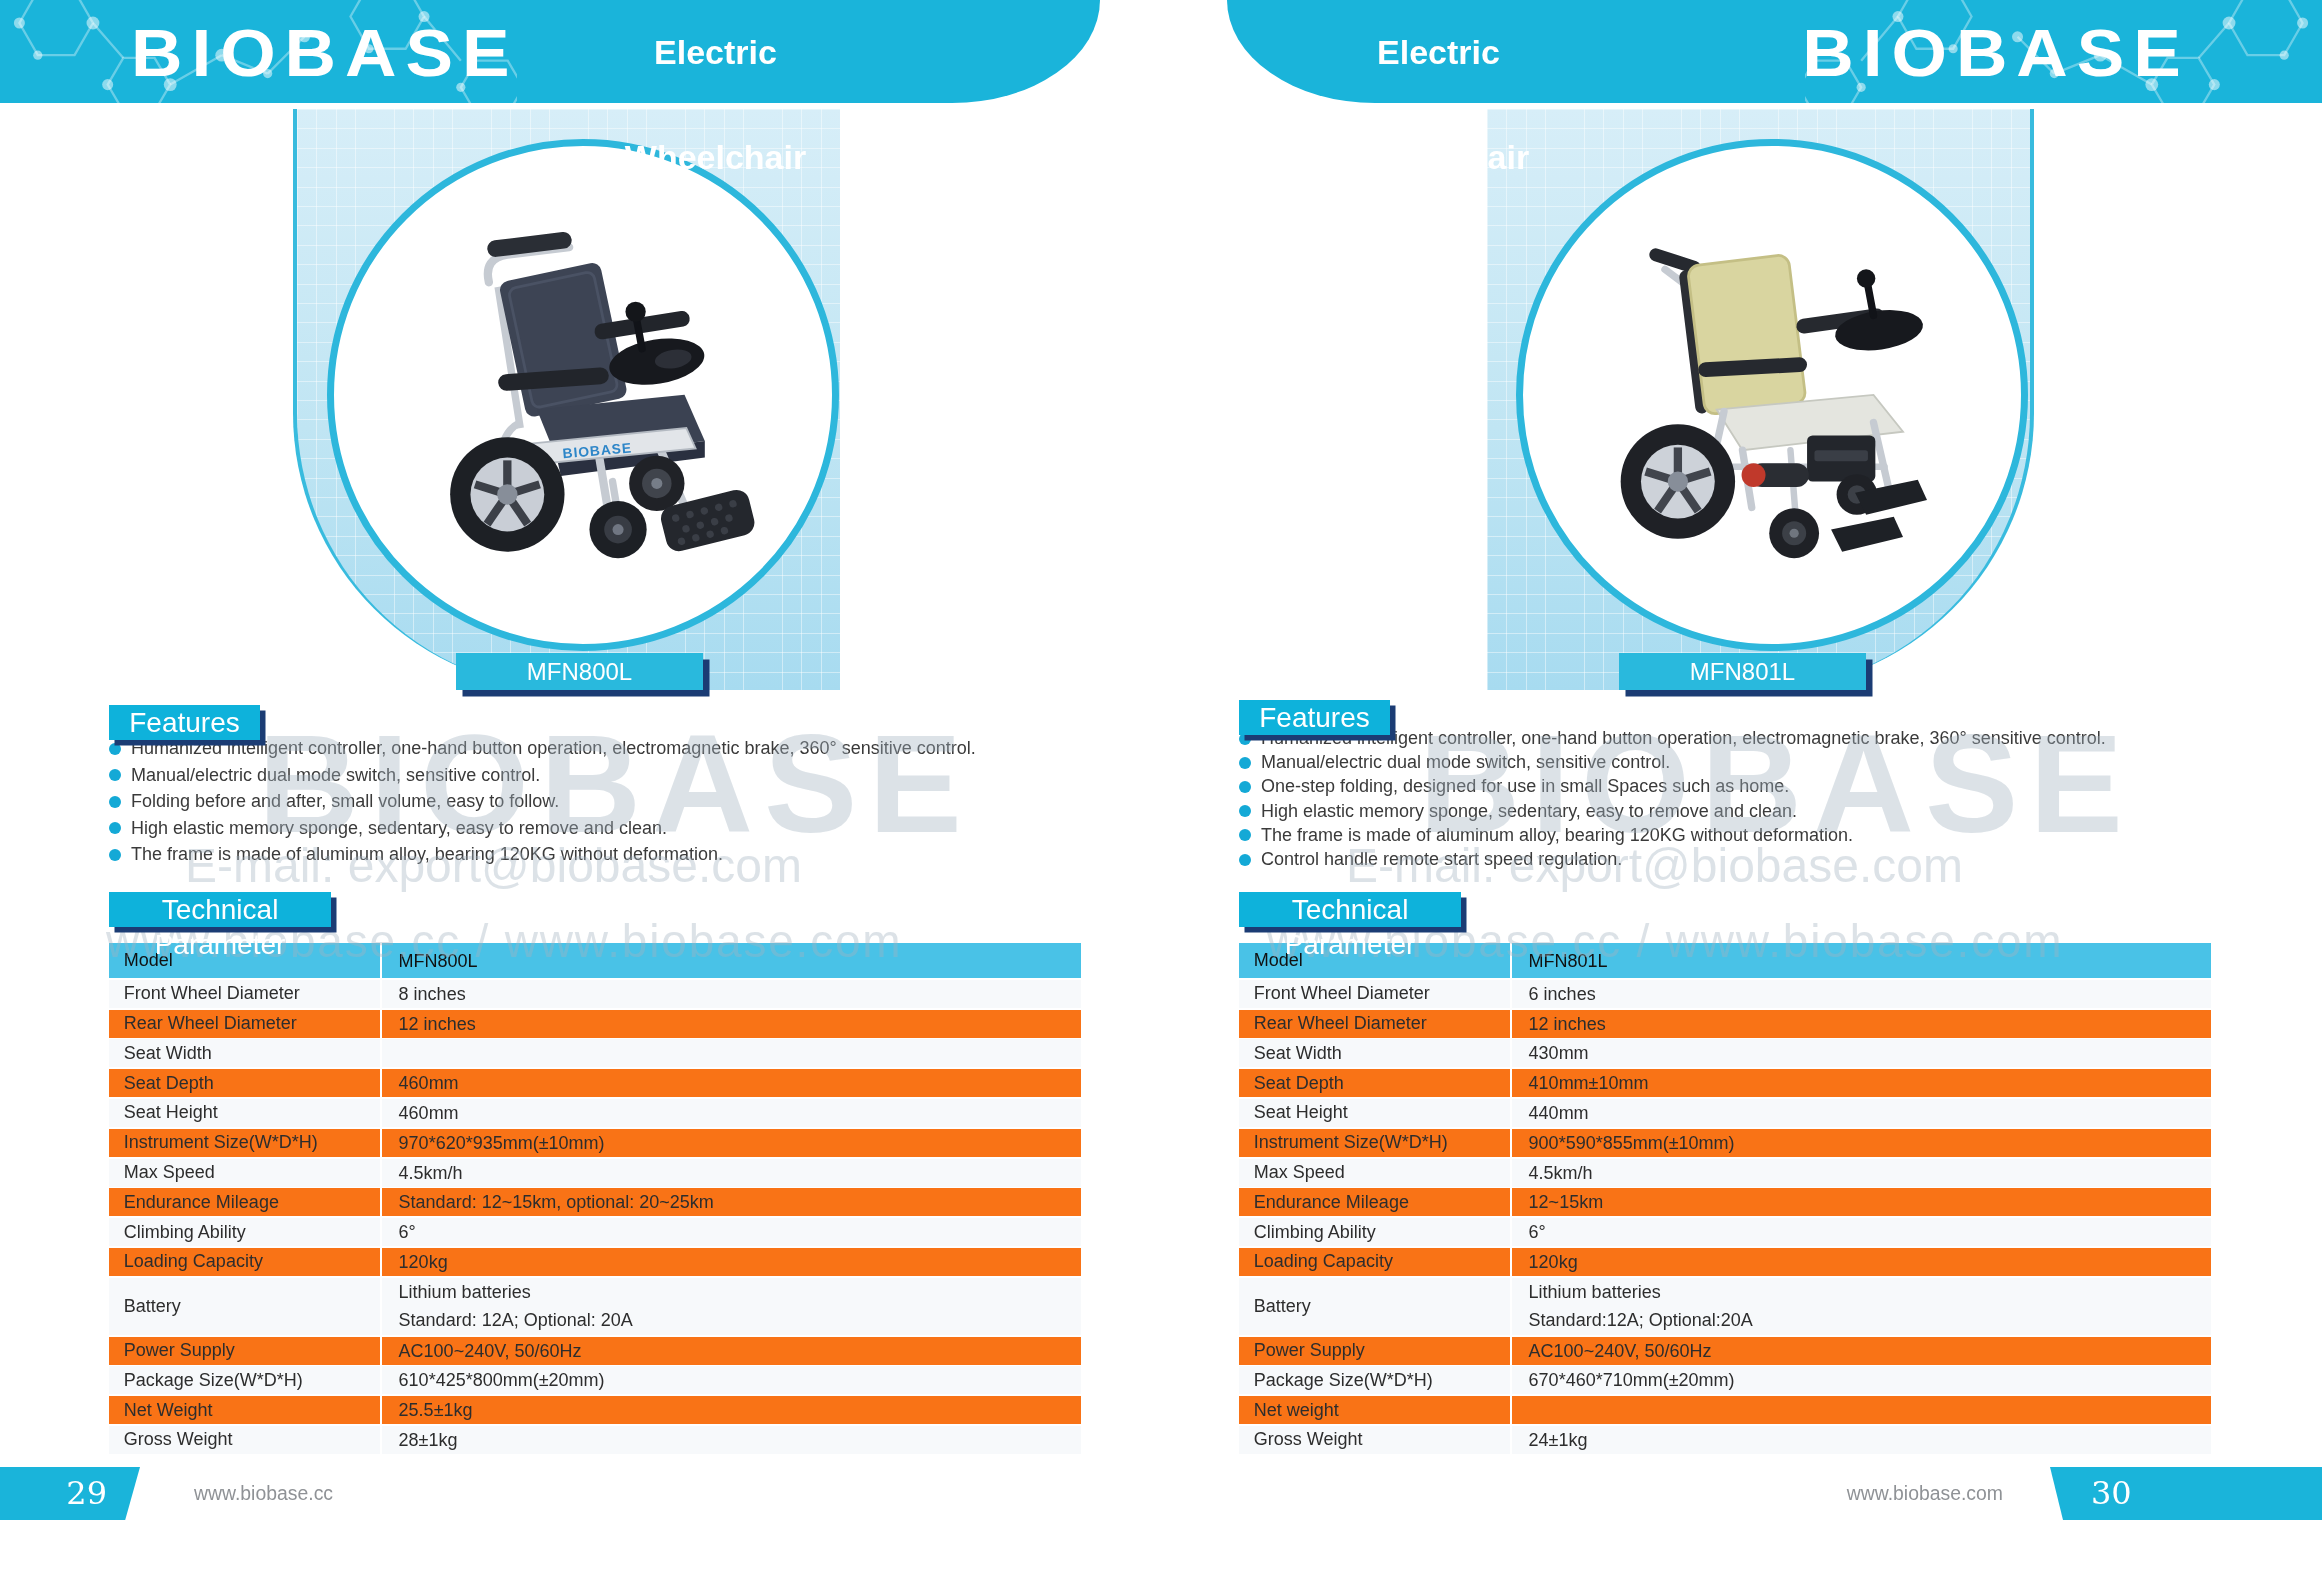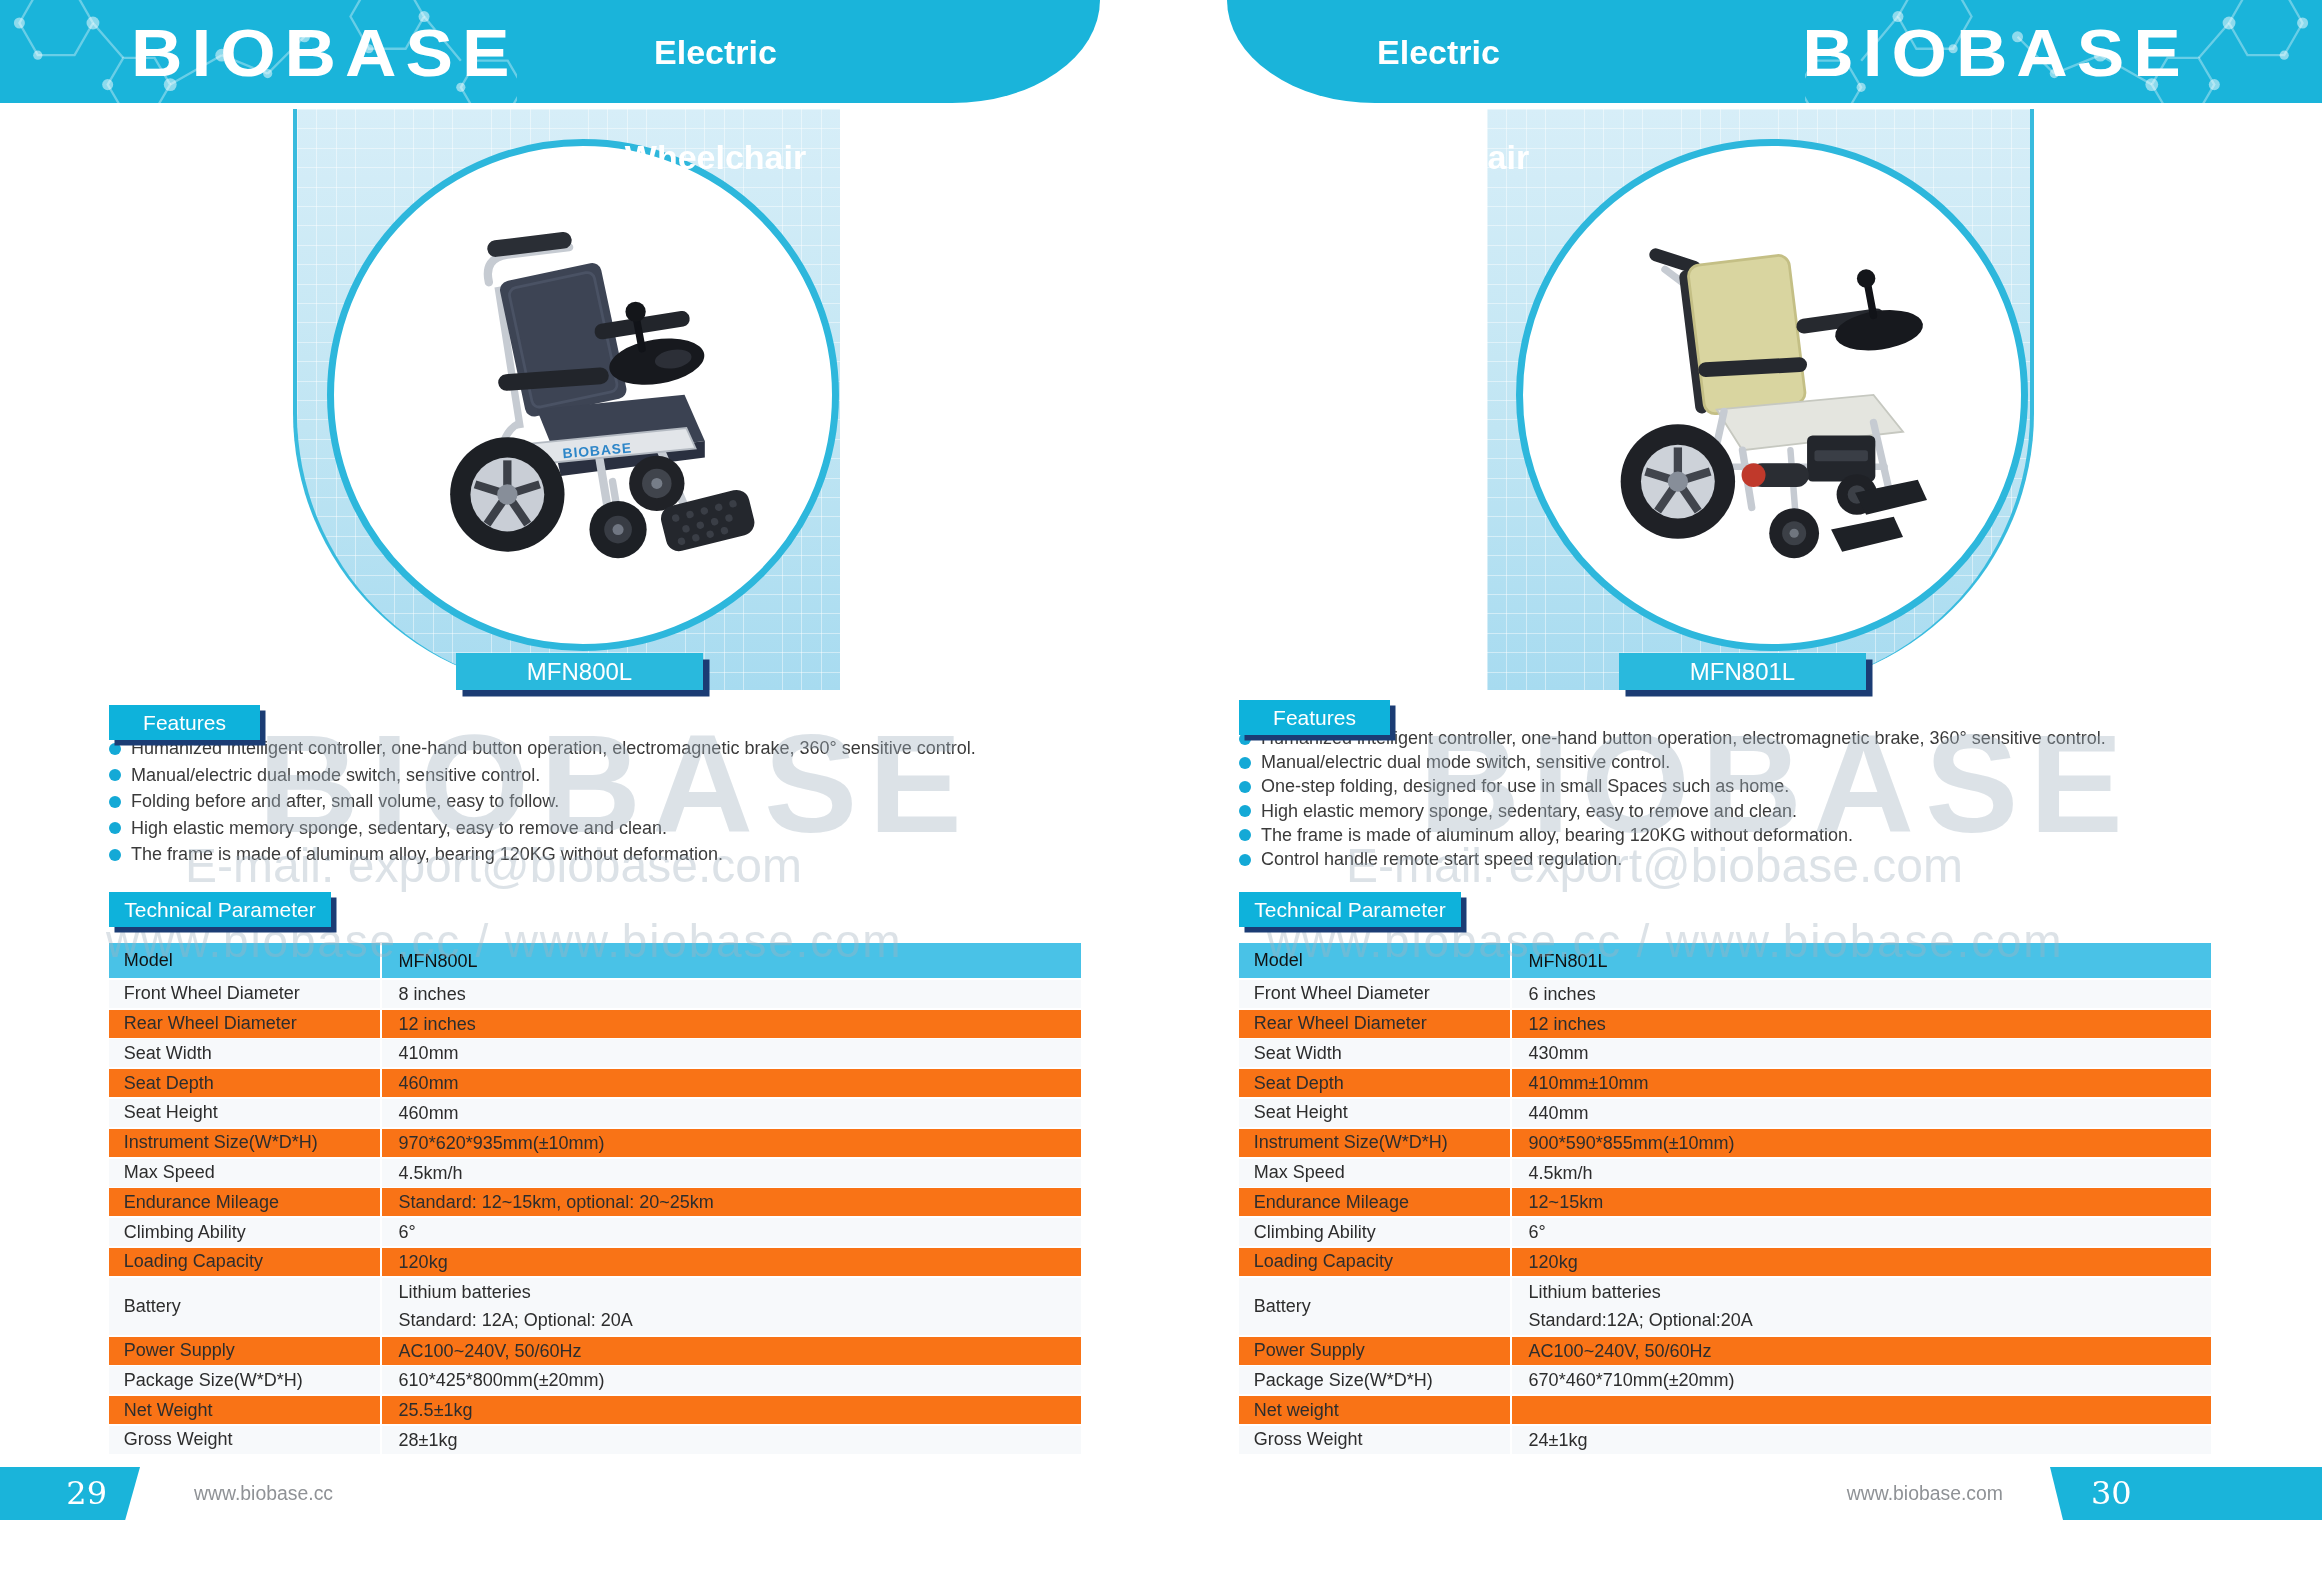--- a/index.html
+++ b/index.html
@@ -45,21 +45,21 @@
   .page[data-page="0"] .model-label{left:456px;}
   .page[data-page="1"] .model-label{left:458px;}
 
   
   .wm{position:absolute;color:rgba(164,178,193,0.38);white-space:nowrap;z-index:4;pointer-events:none;}
   .wm-brand{top:703px;left:258px;font-size:140px;font-weight:bold;letter-spacing:11px;}
   .wm-mail{top:838px;left:185px;font-size:48px;}
   .wm-urls{top:914px;left:106px;font-size:46px;letter-spacing:1.8px;}
 
   
-  .sec-label{position:absolute;background:#0eb2db;color:#fff;font-size:21px;line-height:35px;
+  .sec-label{position:absolute;background:#0eb2db;color:#fff;font-size:28px;line-height:35px;
     height:35px;text-align:center;box-shadow:5.5px 5.5px 0 #1b3c74;z-index:5;}
   .features-box{width:151px;}
   .tech-box{width:222px;}
   .page[data-page="0"] .features-box{left:109px;top:705px;}
   .page[data-page="1"] .features-box{left:78px;top:700px;}
   .page[data-page="0"] .tech-box{left:109px;top:892px;}
   .page[data-page="1"] .tech-box{left:78px;top:892px;}
 
   .features-list{position:absolute;margin:0;padding:0;list-style:none;width:997px;z-index:3;}
   .page[data-page="0"] .features-list{left:109px;top:738px;}
@@ -288,23 +288,20 @@
           </div>
         </div>
         <div class="trow even">
           <div class="k">Rear Wheel Diameter</div>
           <div class="v">
             <div>12 inches</div>
           </div>
         </div>
         <div class="trow odd">
           <div class="k">Seat Width</div>
-          <div class="v">
-            <div>410mm</div>
-          </div>
         </div>
         <div class="trow even">
           <div class="k">Seat Depth</div>
           <div class="v">
             <div>460mm</div>
           </div>
         </div>
         <div class="trow odd">
           <div class="k">Seat Height</div>
           <div class="v">

